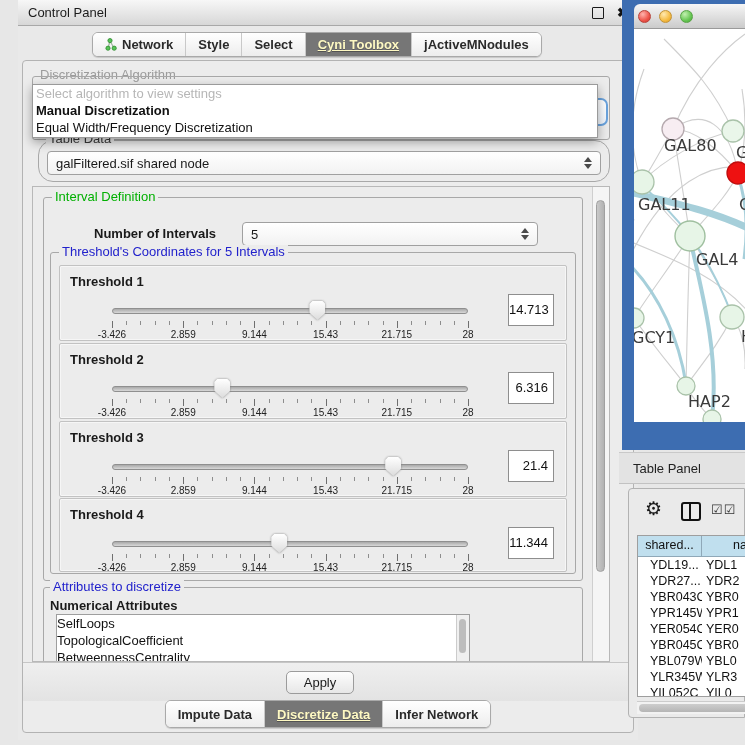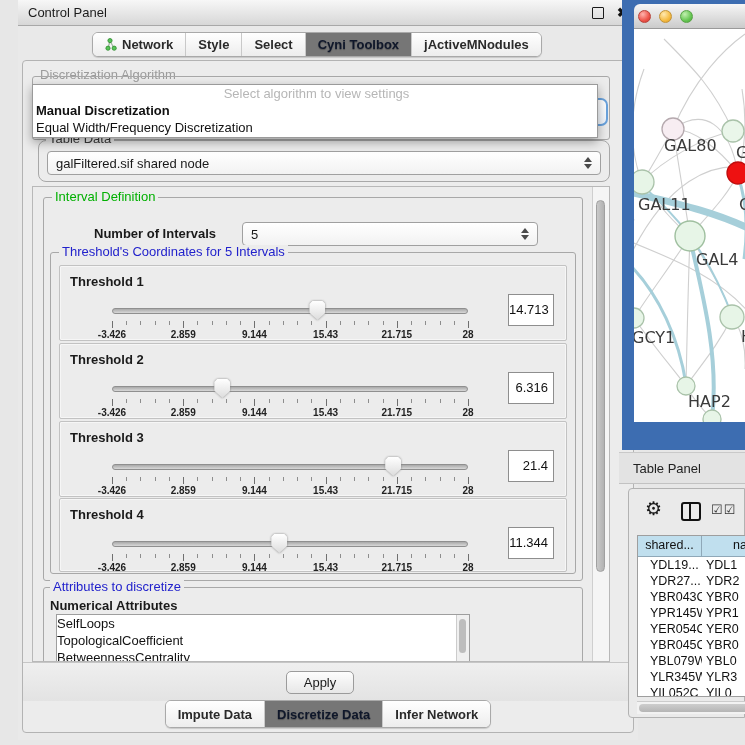--- a/index.html
+++ b/index.html
@@ -20,41 +20,41 @@
   .close-icon{font-size:13px;font-weight:bold;color:#111;line-height:1;}
 
   #cp-tabbar{left:0;top:30px;width:620px;height:28px;}
   .tabgroup{position:absolute;display:flex;border:1px solid #a9a9a9;border-radius:6px;
     overflow:hidden;background:#fdfdfd;box-shadow:0 1px 1px rgba(0,0,0,.15);}
   #top-tabs{left:74px;top:2px;}
   .tab{padding:4px 12px;font-size:13px;font-weight:bold;color:#2a2a2a;
     border-left:1px solid #c9c9c9;display:flex;align-items:center;gap:5px;
     background:linear-gradient(#ffffff,#ededed);white-space:nowrap;}
   .tab:first-child{border-left:none;}
-  .tab.selected{background:#767676;color:#0f172a;text-shadow:0 1px 1px rgba(0,0,0,.3);}
+  .tab.selected{background:#767676;color:#fef9c3;text-shadow:0 1px 1px rgba(0,0,0,.3);text-decoration:underline;}
 
   #cp-body{left:4px;top:60px;width:612px;height:673px;background:#ececec;
     border:1px solid #b3b3b3;border-radius:4px;box-sizing:border-box;}
 
   .grouplabel{position:absolute;font-size:13px;background:#ececec;padding:0 3px;line-height:14px;}
   .groupbox{position:absolute;border:1px solid #a8a8a8;border-radius:3px;box-sizing:border-box;}
 
   #algo-label{left:22px;top:67px;font-size:13px;color:#9b9b9b;}
   #algo-group{left:14px;top:76px;width:578px;height:64px;}
   #algo-combo-sliver{left:552px;top:98px;width:38px;height:28px;background:linear-gradient(#ffffff,#eef4fb);
     border:2px solid #6aa3dd;border-radius:7px;box-sizing:border-box;z-index:4;}
   #algo-popup{left:14px;top:84px;width:564px;height:52px;background:#ffffff;
     border:1px solid #9a9a9a;box-shadow:0 4px 10px rgba(0,0,0,.35);z-index:5;
     font-size:13px;color:#111;}
   .popup-item{height:17px;line-height:17px;padding-left:3px;white-space:nowrap;}
-  .popup-placeholder{text-align:center;color:#b6b6b6;}
+  .popup-placeholder{text-align:left;color:#b6b6b6;}
   .popup-item.bold{font-weight:bold;}
 
   #tabledata-group{left:20px;top:140px;width:572px;height:42px;border:1px solid #a8a8a8;
-    border-radius:8px;box-sizing:border-box;}
+    border-radius:15px;box-sizing:border-box;}
   #tabledata-label{left:7px;top:-9px;color:#3a3a3a;}
   .combo{position:absolute;background:linear-gradient(#ffffff,#f2f2f2);border:1px solid #a0a0a0;
     border-radius:4px;box-sizing:border-box;font-size:13px;color:#1a1a1a;
     display:flex;align-items:center;padding-left:8px;}
   #tabledata-combo{left:8px;top:10px;width:554px;height:24px;}
   .spinner-arrows{position:absolute;right:8px;top:50%;transform:translateY(-50%);
     display:flex;flex-direction:column;gap:2px;}
   .arr-up{width:0;height:0;border-left:4px solid transparent;border-right:4px solid transparent;
     border-bottom:5px solid #4a4a4a;}
   .arr-dn{width:0;height:0;border-left:4px solid transparent;border-right:4px solid transparent;
@@ -82,21 +82,21 @@
   .track{position:absolute;left:0;right:0;top:6px;height:6px;border-radius:3px;
     background:linear-gradient(#a9a9a9,#d8d8d8);border:1px solid #8f8f8f;box-sizing:border-box;}
   .thumb-wrap{position:absolute;top:-1px;transform:translateX(-50%);
     filter:drop-shadow(0 0 1px #8a8a8a);}
   .thumb{width:16px;height:19px;background:linear-gradient(#ffffff,#dcdcdc);
     clip-path:polygon(50% 100%,0 62%,0 16%,18% 0,82% 0,100% 16%,100% 62%);}
   .tick-minor{position:absolute;left:0;right:0;top:19px;height:4px;
     background:repeating-linear-gradient(90deg,#8d8d8d 0 1px,transparent 1px 14.24px);}
   .tick-major{position:absolute;top:19px;width:1px;height:7px;background:#6f6f6f;}
   .tick-label{position:absolute;top:27px;transform:translateX(-50%);font-size:10px;
-    font-weight:bold;color:#222;white-space:nowrap;}
+    font-weight:normal;color:#222;white-space:nowrap;}
   .value-box{position:absolute;right:12px;top:28px;width:46px;height:32px;background:#ffffff;
     border:1px solid #8e8e8e;box-sizing:border-box;font-size:13px;color:#111;
     text-align:right;line-height:30px;padding-right:5px;}
 
   #attr-group{left:10px;top:400px;width:540px;height:80px;}
   #attr-label{left:6px;top:-8px;color:#2222cc;}
   #attr-sublabel{left:6px;top:10px;font-size:13px;font-weight:bold;color:#1a1a1a;}
   #attr-list{left:12px;top:26px;width:414px;height:60px;background:#ffffff;
     border:1px solid #9e9e9e;box-sizing:border-box;overflow:hidden;}
   .attr-item{height:17px;line-height:17px;font-size:13px;color:#111;white-space:nowrap;}

